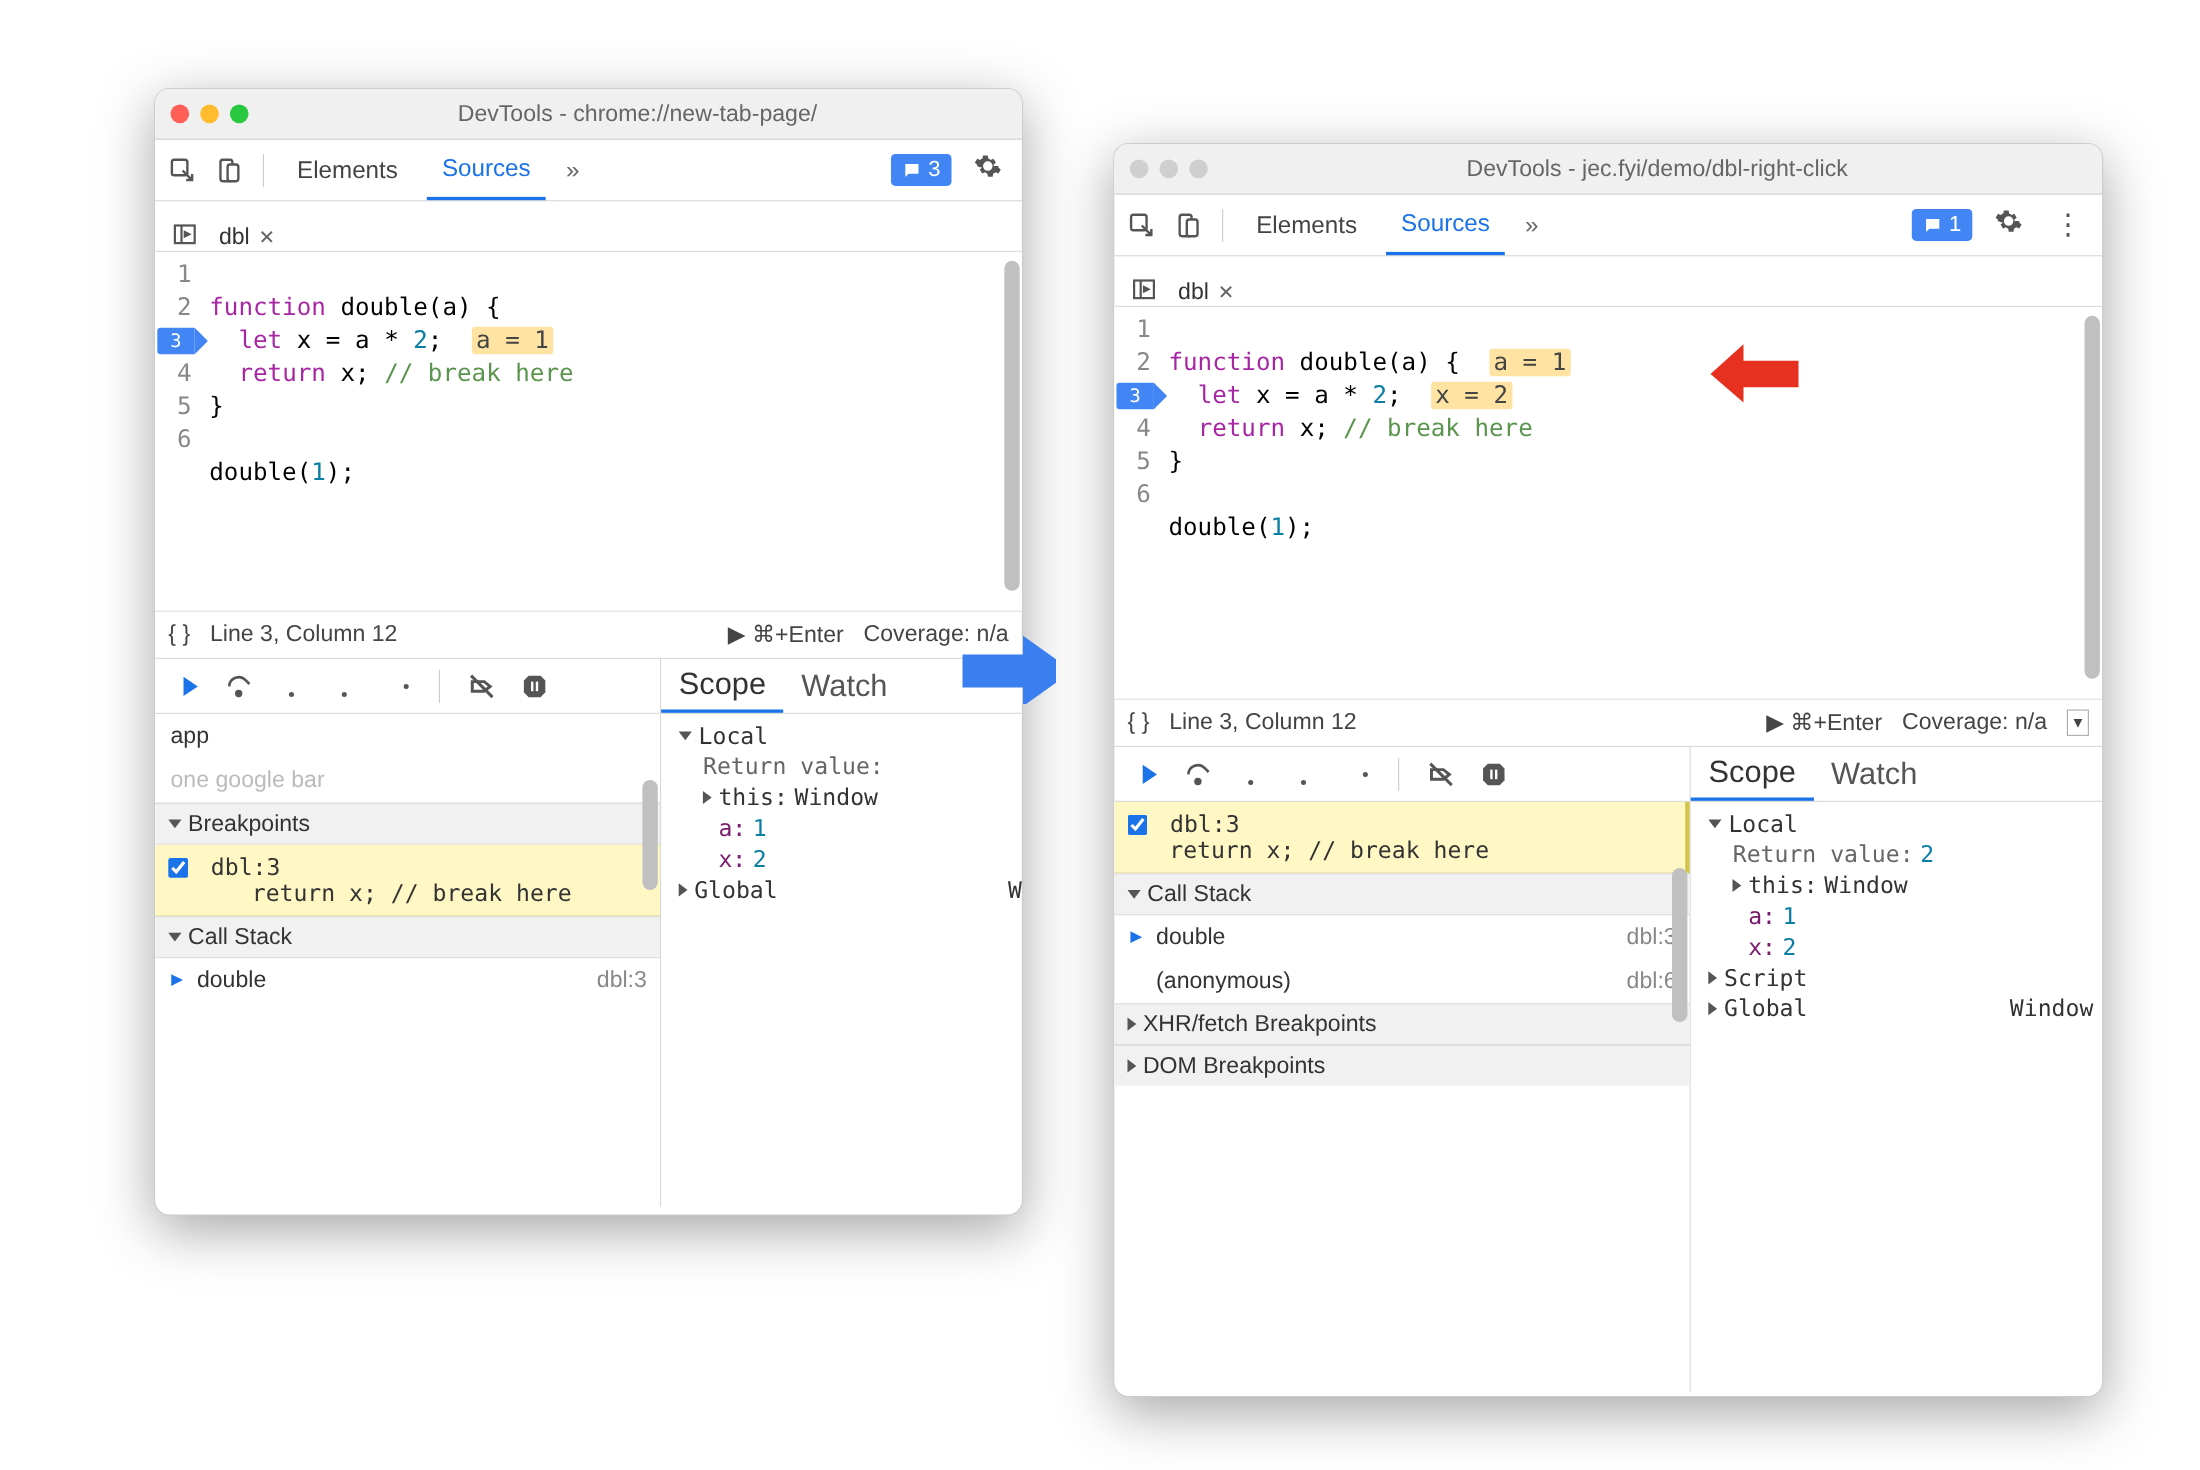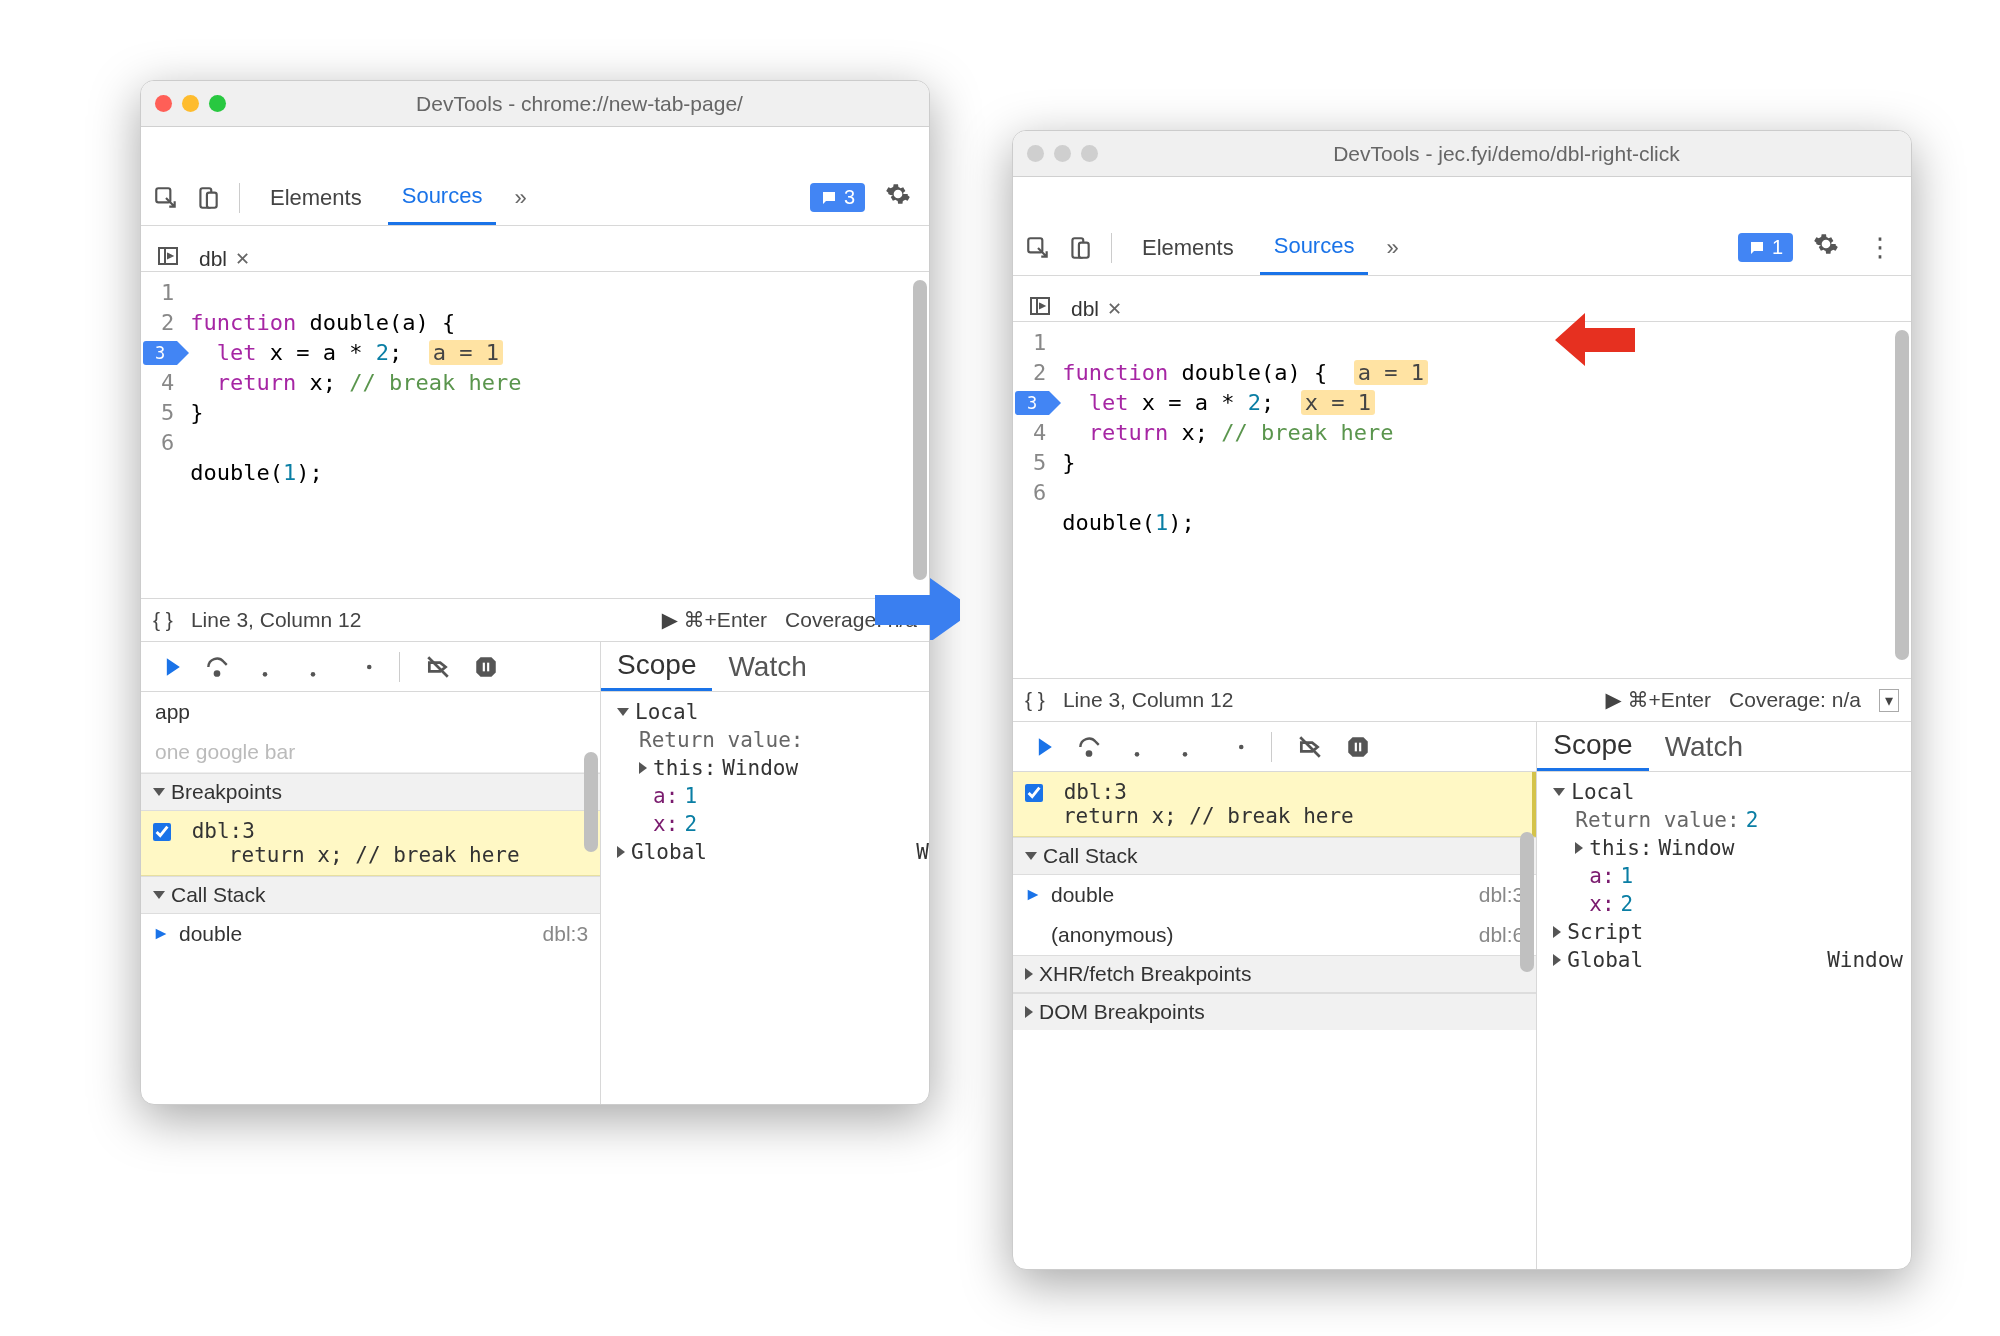--- a/index.html
+++ b/index.html
@@ -34,21 +34,21 @@
   .dot.red { background: #ff5f57; }
   .dot.yellow { background: #febc2e; }
   .dot.green { background: #28c840; }
   .dot.grey { background: #cfcfcf; }
   .title-text { flex:1; text-align:center; font-weight:500; color:#666; }
   .toolbar {
     height: 56px;
     border-bottom: 1px solid #d8d8d8;
     display:flex; align-items:center; padding:0 10px;
     gap: 12px;
-    color:#555; font-size:22px;margin-top:43px;
+    color:#555; font-size:22px;
   }
   .tool-icon { width:30px; height:30px; display:flex; align-items:center; justify-content:center; color:#555; }
   .divider { width:1px; height:30px; background:#ccc; margin:0 4px; }
   .tab-label { padding:0 14px; height:100%; display:flex; align-items:center; color:#444; font-size:22px; }
   .tab-label.active { color:#1a73e8; border-bottom:3px solid #1a73e8; }
   .chevron2 { font-size:22px; color:#666; padding:0 6px; }
   .spacer { flex:1; }
   .badge {
     display:flex; align-items:center; gap:6px;
     background:#4285f4; color:#fff; padding:3px 10px; border-radius:4px; font-size:20px;
@@ -389,21 +389,21 @@
     <div class="gutter">
       <div>1</div>
         <div>2</div>
         <div style="color:transparent">3</div>
         <div>4</div>
         <div>5</div>
         <div>6</div>
     </div>
     <div class="code">
 <span class="kw">function</span> double(a) {  <span class="hl-inline">a = 1</span>
-  <span class="kw">let</span> x = a * <span class="num">2</span>;  <span class="hl-inline">x = 1</span>
+  <span class="kw">let</span> x = a * <span class="num">2</span>;  <span class="hl-inline">x = 2</span>
   <span class="kw">return</span> x;<span class="com"> // break here</span>
 }
 
 double(<span class="num">1</span>);
     </div>
     <div class="scroll-track" style="top:4px; height:348px;">
         <div class="scroll-thumb" style="height:330px;margin-top:4px;"></div>
       </div>
   </div>
 

